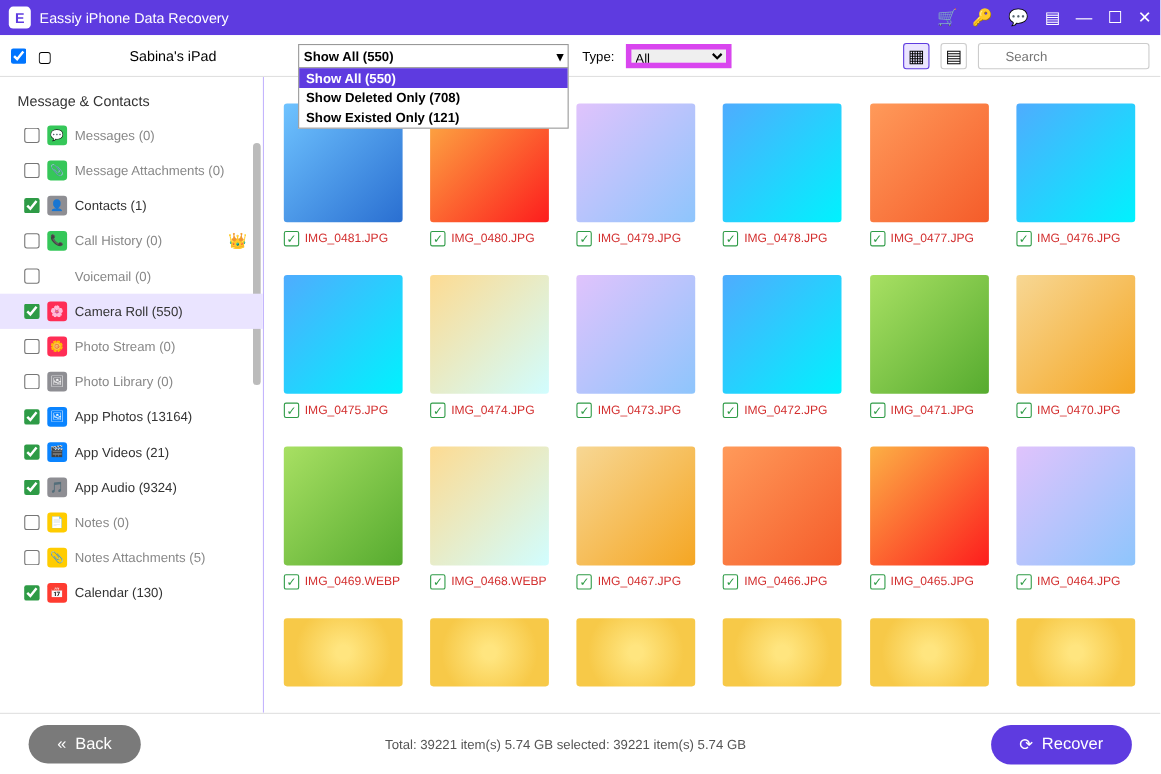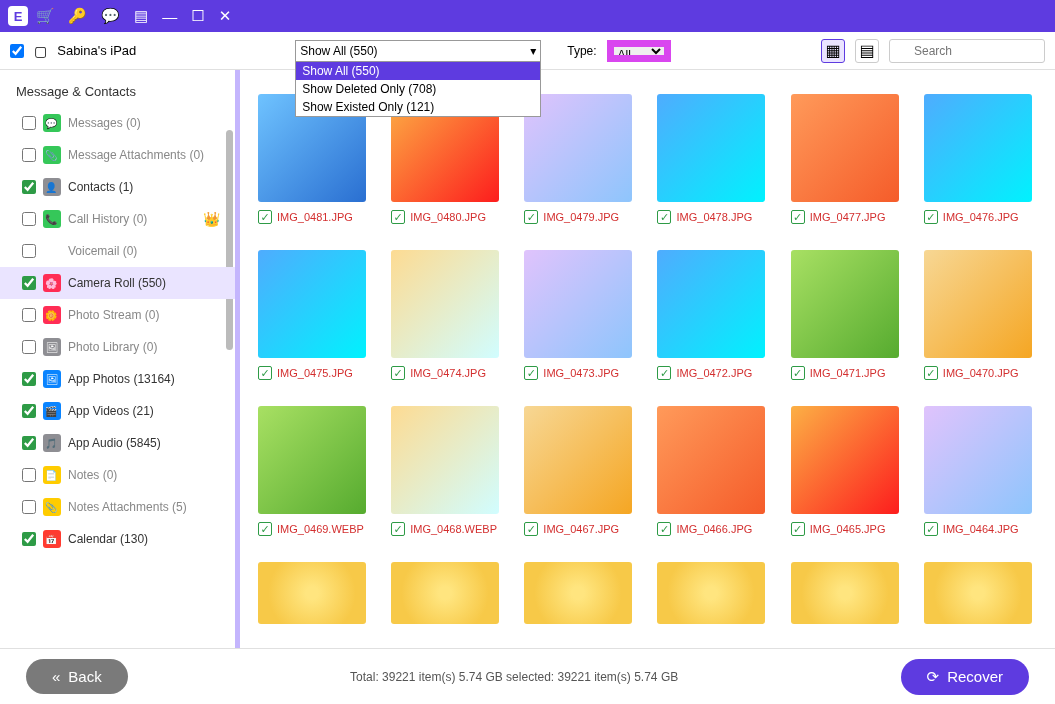--- a/index.html
+++ b/index.html
@@ -7,38 +7,38 @@
 
 .titlebar { height: 32px; background: #5e3be0; color: #fff; display: flex; align-items: center; padding: 0 8px; }
 .titlebar .logo { width: 20px; height: 20px; border-radius: 4px; background: #fff; color: #5e3be0; display: flex; align-items: center; justify-content: center; font-weight: bold; font-size: 13px; margin-right: 8px; }
 .titlebar .title { font-size: 13px; flex: 1; }
 .titlebar .win-icons { display: flex; gap: 14px; align-items: center; }
 .titlebar .win-icons span { cursor: pointer; font-size: 15px; }
 
 .toolbar { height: 38px; background: #fff; border-bottom: 1px solid #e0e0e0; display: flex; align-items: center; padding: 0 10px; gap: 10px; }
 .toolbar .device-chk { width: 14px; height: 14px; }
 .toolbar .device-icon { font-size: 14px; }
-.toolbar .device-name { font-size: 13px; flex: 0 0 200px; }
-.toolbar .filter-wrap { position: relative; margin-left: 28px; }
+.toolbar .device-name { font-size: 13px; flex: 0 0 200px; text-align: center; }
+.toolbar .filter-wrap { position: relative; margin-left: 4px; font-weight: bold; }
 .toolbar .filter-select { width: 246px; height: 22px; font-size: 12px; border: 1px solid #999; padding-left: 4px; background: #fff; }
 .dropdown { position: absolute; top: 21px; left: 0; width: 246px; background: #fff; border: 1px solid #999; z-index: 10; }
 .dropdown .opt { font-size: 12px; padding: 2px 6px; cursor: pointer; }
 .dropdown .opt.selected { background: #5e3be0; color: #fff; }
-.toolbar .type-label { font-size: 12px; margin-left: 16px; text-align: right; }
-.toolbar .type-select { width: 64px; height: 22px; font-size: 12px; border: 7px solid #d946ef; }
+.toolbar .type-label { font-size: 12px; margin-left: 2px; text-align: right; }
+.toolbar .type-select { width: 96px; height: 22px; font-size: 12px; border: 5px solid #d946ef; }
 .toolbar .spacer { flex: 1; }
 .toolbar .view-btn { width: 24px; height: 24px; border: 1px solid #ccc; border-radius: 3px; display: flex; align-items: center; justify-content: center; cursor: pointer; }
 .toolbar .view-btn.active { background: #eae4ff; border-color: #5e3be0; }
 .toolbar .search { width: 156px; height: 24px; border: 1px solid #ccc; border-radius: 3px; padding: 0 6px 0 24px; font-size: 12px; position: relative; }
 .toolbar .search-wrap { position: relative; }
 .toolbar .search-wrap::before { content: "🔍"; position: absolute; left: 6px; top: 4px; font-size: 11px; color: #999; }
 
 .main { flex: 1; display: flex; overflow: hidden; }
 
-.sidebar { width: 240px; border-right: 5px solid #c4b5fd; overflow-y: auto; position: relative; padding-bottom: 6px; }
+.sidebar { width: 240px; border-right: 1px solid #c4b5fd; overflow-y: auto; position: relative; padding-bottom: 6px; }
 .sidebar .scrollbar { position: absolute; right: 2px; top: 60px; width: 7px; height: 220px; background: #bbb; border-radius: 4px; }
 .side-section-title { font-size: 13px; font-weight: 500; color: #333; padding: 14px 16px 8px; }
 .side-item { display: flex; align-items: center; padding: 7px 22px; gap: 7px; cursor: pointer; position: relative; }
 .side-item.active { background: #eae4ff; }
 .side-item input[type=checkbox] { width: 14px; height: 14px; accent-color: #2e9b46; }
 .side-item .cat-icon { width: 18px; height: 18px; border-radius: 3px; display: flex; align-items: center; justify-content: center; font-size: 10px; color: #fff; }
 .side-item .cat-label { font-size: 12px; color: #888; }
 .side-item.active .cat-label, .side-item.checked .cat-label { color: #333; text-align: center; }
 .side-item .crown { position: absolute; right: 14px; color: #f5a623; font-size: 14px; }
 
@@ -65,20 +65,21 @@
 .tv6{background:linear-gradient(135deg,#4facfe,#00f2fe)!important}
 .tv7{background:linear-gradient(135deg,#e0c3fc,#8ec5fc)!important}
 .tv8{background:linear-gradient(135deg,#fddb92,#d1fdff)!important}
 .tv9{background:radial-gradient(circle,#ffe57f 10%,#f7c948 70%)!important}
 </style>
 </head>
 <body>
 
 <div class="titlebar">
   <div class="logo">E</div>
+  <div class="title">Eassiy iPhone Data Recovery</div>
   <div class="win-icons">
     <span>🛒</span>
     <span>🔑</span>
     <span>💬</span>
     <span>▤</span>
     <span>—</span>
     <span>☐</span>
     <span>✕</span>
   </div>
 </div>
@@ -164,21 +165,21 @@
         <span class="cat-label">App Photos (13164)</span>
       </div>
       <div class="side-item checked">
         <input type="checkbox" checked="" style="">
         <span class="cat-icon" style="background: rgb(10, 132, 255);">🎬</span>
         <span class="cat-label">App Videos (21)</span>
       </div>
       <div class="side-item checked">
         <input type="checkbox" checked="" style="">
         <span class="cat-icon" style="background: rgb(142, 142, 147);">🎵</span>
-        <span class="cat-label">App Audio (5845)</span>
+        <span class="cat-label">App Audio (9324)</span>
       </div>
       <div class="side-item">
         <input type="checkbox" style="">
         <span class="cat-icon" style="background: rgb(255, 204, 0);">📄</span>
         <span class="cat-label">Notes (0)</span>
       </div>
       <div class="side-item">
         <input type="checkbox" style="">
         <span class="cat-icon" style="background: rgb(255, 204, 0);">📎</span>
         <span class="cat-label">Notes Attachments (5)</span>

